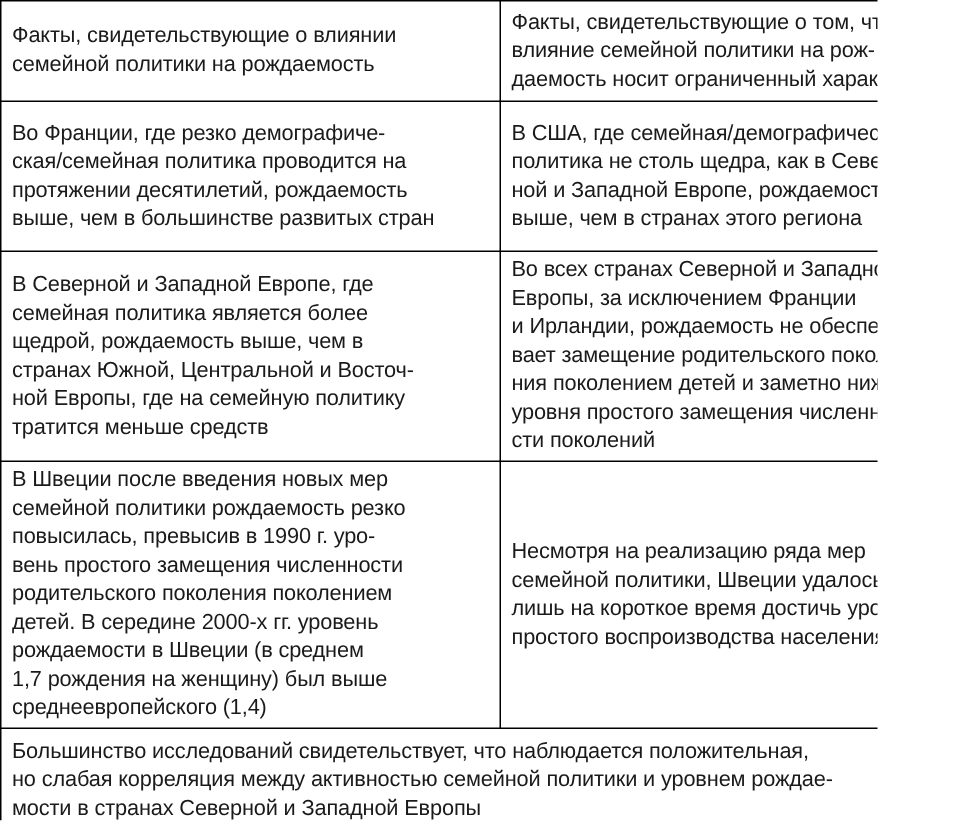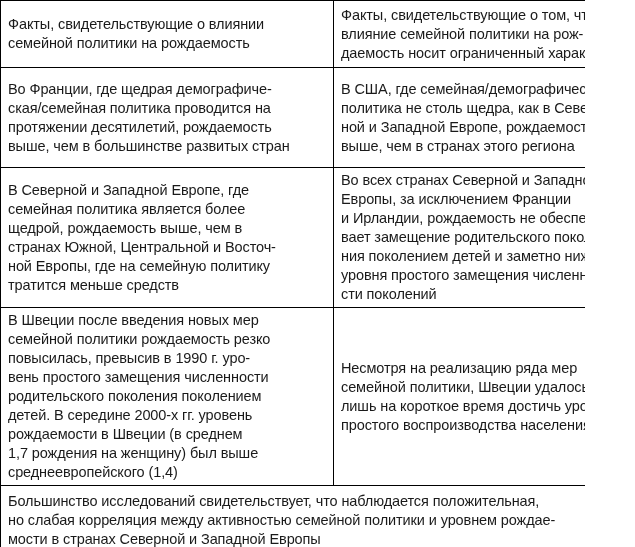--- a/index.html
+++ b/index.html
@@ -47,21 +47,21 @@
   <table class="facts-table">
     <tbody>
       <tr class="r1">
         <td class="col-left">Факты, свидетельствующие о влиянии
 семейной политики на рождаемость</td>
         <td class="col-right">Факты, свидетельствующие о том, что
 влияние семейной политики на рож-
 даемость носит ограниченный характер</td>
       </tr>
       <tr class="r2">
-        <td class="col-left">Во Франции, где щедрая демографиче-
+        <td class="col-left">Во Франции, где резко демографиче-
 ская/семейная политика проводится на
 протяжении десятилетий, рождаемость
 выше, чем в большинстве развитых стран</td>
         <td class="col-right">В США, где семейная/демографическая
 политика не столь щедра, как в Север-
 ной и Западной Европе, рождаемость
 выше, чем в странах этого региона</td>
       </tr>
       <tr class="r3">
         <td class="col-left">В Северной и Западной Европе, где

